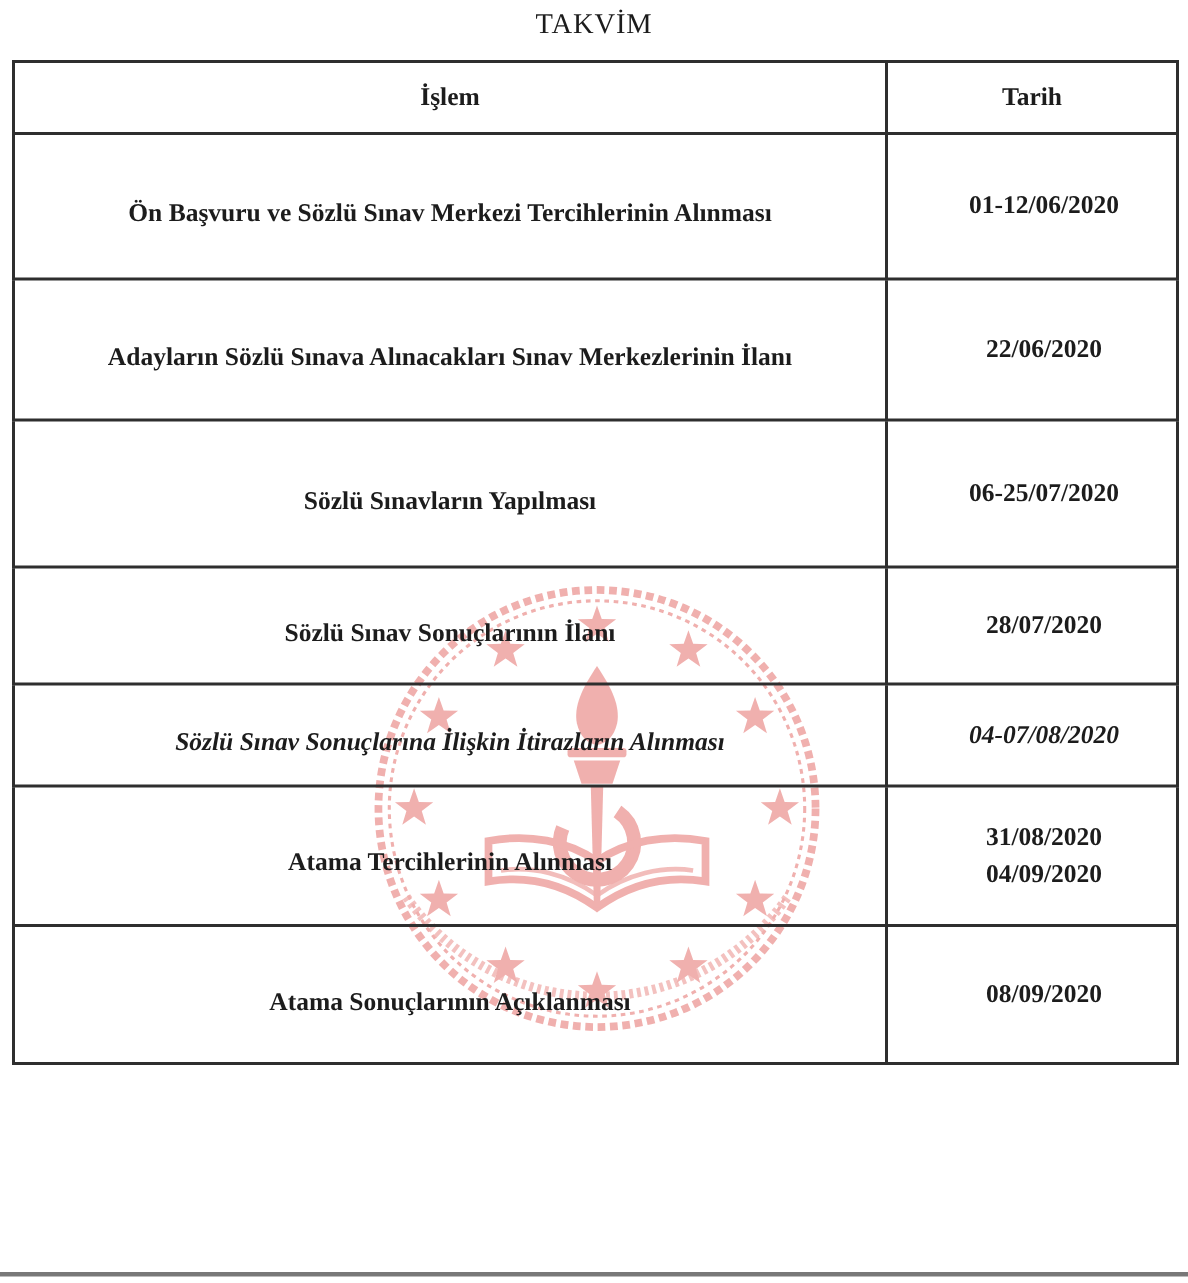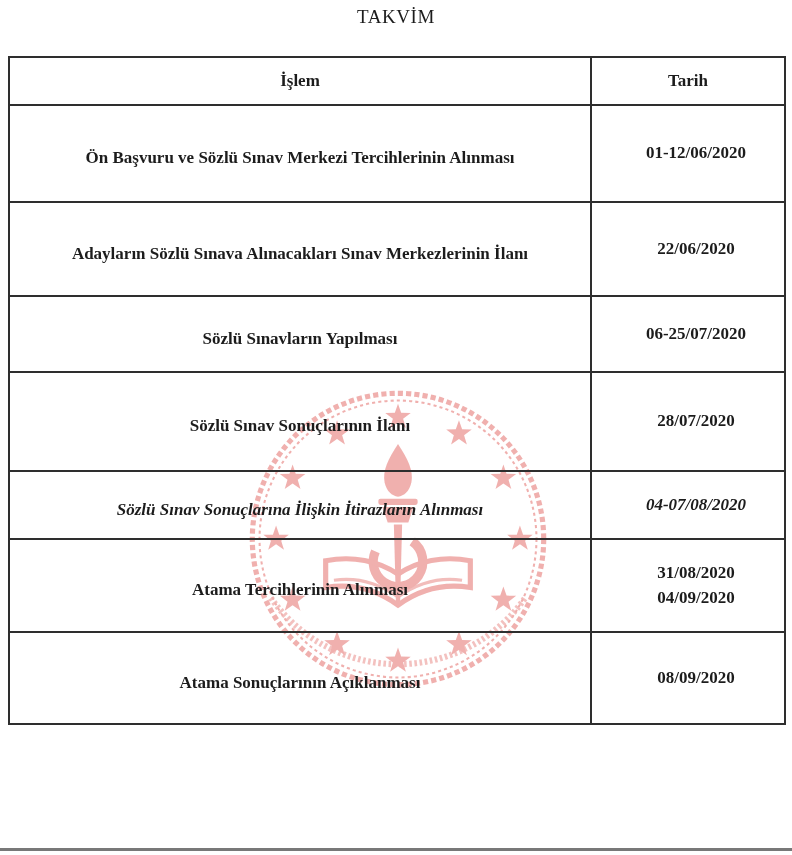--- a/index.html
+++ b/index.html
@@ -22,36 +22,36 @@
     position:absolute;left:8px;top:6px;width:776px;
     text-align:center;font-size:19px;font-weight:normal;
     letter-spacing:.6px;color:var(--text);
   }
   
   .watermark{
     position:absolute;left:243px;top:383px;width:310px;height:312px;
     z-index:0;opacity:.92;
   }
   table.schedule{
-    position:absolute;left:8px;top:56px;width:776px;
+    position:absolute;left:8px;top:40px;width:776px;
     border-collapse:collapse;background:transparent;z-index:1;
     table-layout:fixed;
   }
   table.schedule th,table.schedule td{
     border:2px solid var(--border);
     vertical-align:middle;text-align:center;
     font-weight:bold;font-size:17px;color:var(--text);
     background:transparent;
   }
   thead tr{height:48px;}
   th{font-size:17.5px;}
   tbody tr:nth-child(1){height:97px;}
   tbody tr:nth-child(2){height:94px;}
-  tbody tr:nth-child(3){height:76px;}
-  tbody tr:nth-child(4){height:99px;}
+  tbody tr:nth-child(3){height:98px;}
+  tbody tr:nth-child(4){height:78px;}
   tbody tr:nth-child(5){height:68px;font-style:italic;}
   tbody tr:nth-child(6){height:93px;}
   tbody tr:nth-child(7){height:92px;}
   tbody tr:nth-child(8){height:76px;}
   td.proc{padding-top:9px;}
   td.date{white-space:pre-line;line-height:1.45;padding-left:16px;}
   .bottom-edge{
     position:absolute;left:0;top:848px;width:792px;height:3px;
     background:#787878;z-index:2;
   }

